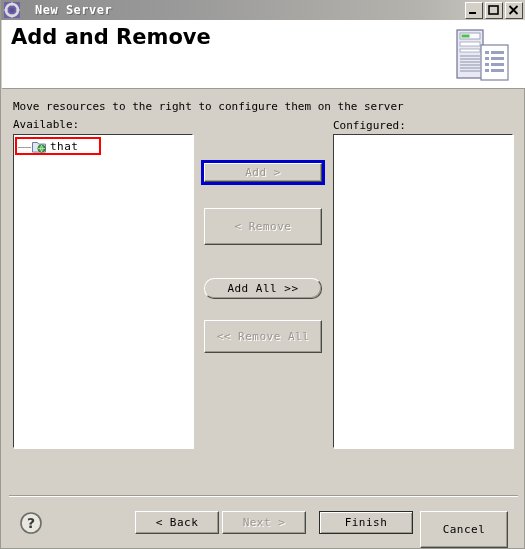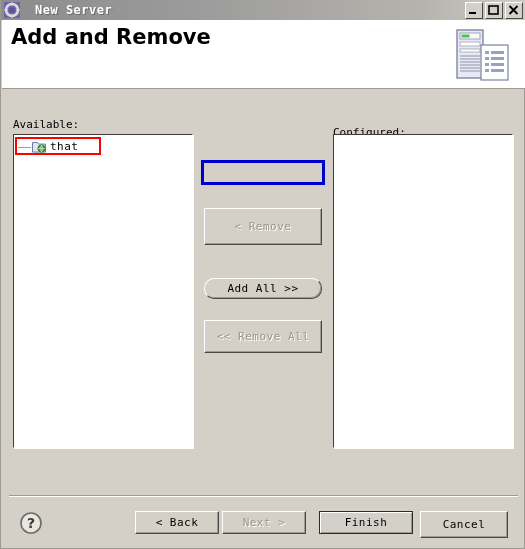--- a/index.html
+++ b/index.html
@@ -109,24 +109,23 @@
     white-space: nowrap;
   }
   .lbl-available {
     position: absolute;
     left: 12px; top: 118px;
     font-size: 11px;
     color: #000;
   }
   .lbl-configured {
     position: absolute;
-    left: 332px; top: 126px;
+    left: 332px; top: 119px;
     font-size: 11px;
     color: #000;
-    text-decoration: underline;
   }
 
   .listbox {
     position: absolute;
     background: #ffffff;
     box-sizing: border-box;
     border-top: 1px solid #3c3c38;
     border-left: 1px solid #3c3c38;
     border-right: 1px solid #ffffff;
     border-bottom: 1px solid #ffffff;
@@ -211,21 +210,21 @@
   }
   .help-icon {
     position: absolute;
     left: 18px; top: 511px;
     width: 24px; height: 24px;
   }
   #btn-back   { left: 134px; top: 511px; width: 84px; height: 23px; }
   #btn-next   { left: 221px; top: 511px; width: 84px; height: 23px; }
   #btn-finish { left: 318px; top: 511px; width: 94px; height: 23px;
                 border: 1px solid #2b2b28; box-shadow: inset 1px 1px 0 #ffffff, inset -1px -1px 0 #9b9b93; }
-  #btn-cancel { left: 419px; top: 511px; width: 88px; height: 27px; }
+  #btn-cancel { left: 419px; top: 511px; width: 88px; height: 37px; }
 </style>
 </head>
 <body>
 
 <div class="window">
 
   <div class="titlebar">
     <span class="title-icon">
       <svg width="16" height="16" viewBox="0 0 16 16">
         <circle cx="8" cy="8" r="6" fill="none" stroke="#dcdcdc" stroke-width="2.6"></circle>
@@ -285,20 +284,21 @@
             <rect x="42" y="30" width="13" height="3"></rect>
           <rect x="36" y="36" width="4" height="3"></rect>
             <rect x="42" y="36" width="13" height="3"></rect>
           <rect x="36" y="42" width="4" height="3"></rect>
             <rect x="42" y="42" width="13" height="3"></rect>
         </g>
       </svg>
     </div>
   </div>
 
+  <div class="instr">Move resources to the right to configure them on the server</div>
   <div class="lbl-available">Available:</div>
   <div class="lbl-configured">Configured:</div>
 
   <div class="listbox" id="available-list">
     <div class="list-item">
       <span class="tree-dash">——</span>
       <span class="proj-icon">
         <svg width="14" height="13" viewBox="0 0 14 13">
           <path d="M0.5 2.5 h5 l1.2 1.6 h6.8 v8 h-13 z" fill="#dfe6f2" stroke="#6a7d9e" stroke-width="1"></path>
           <circle cx="9.5" cy="8.5" r="3.6" fill="#3fa83f" stroke="#1d6b1d" stroke-width="0.8"></circle>
@@ -307,20 +307,21 @@
       </span>
       <span class="item-label">that</span>
     </div>
   </div>
 
   <div class="listbox" id="configured-list"></div>
 
   <div class="annot-red"></div>
   <div class="annot-blue"></div>
 
+  <button class="btn disabled" id="btn-add">Add &gt;</button>
   <button class="btn disabled" id="btn-remove">&lt; Remove</button>
   <button class="btn" id="btn-add-all">Add All &gt;&gt;</button>
   <button class="btn disabled" id="btn-remove-all">&lt;&lt; Remove All</button>
 
   <div class="footer-sep"></div>
   <div class="help-icon">
     <svg width="24" height="24" viewBox="0 0 24 24">
       <circle cx="12" cy="12" r="10" fill="#e9e7e1" stroke="#6d6d66" stroke-width="1.6"></circle>
       <text x="12" y="17" text-anchor="middle" font-family="DejaVu Sans, sans-serif" font-size="14" font-weight="bold" fill="#3a3a36">?</text>
     </svg>

